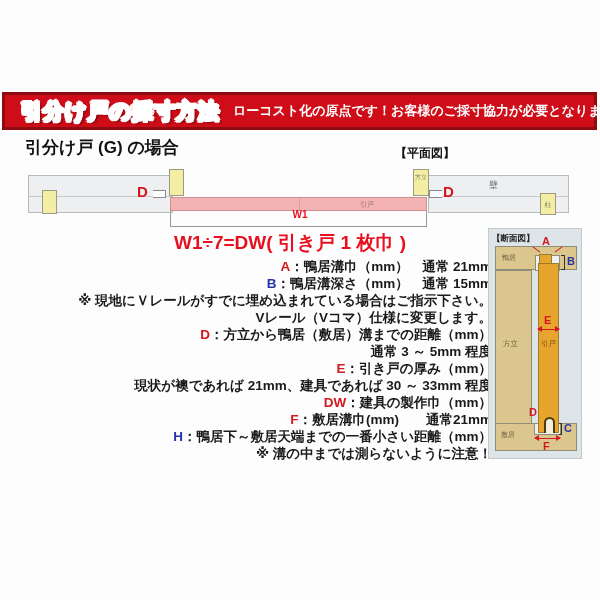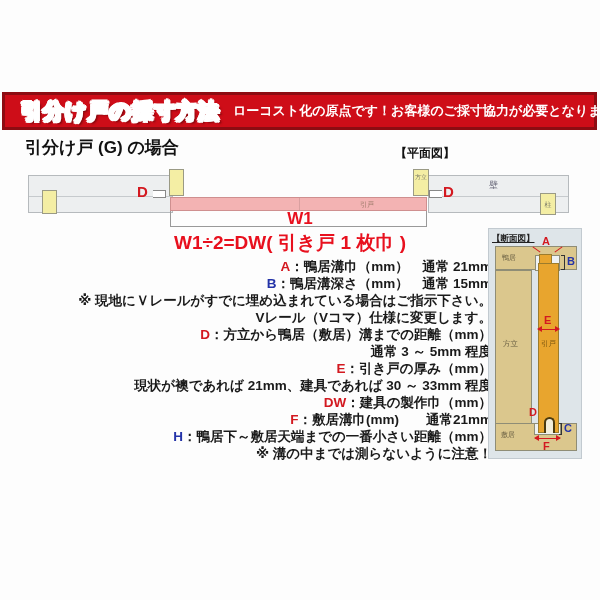--- a/index.html
+++ b/index.html
@@ -38,34 +38,34 @@
   .doorbar{left:170px;top:197px;width:257px;height:14px;background:#f3b3b3;
            border:1px solid #cf8f8f;box-sizing:border-box;}
   .doorbar-div{position:absolute;left:50%;top:0;bottom:0;border-left:1px solid #d9a0a0;}
   .doorbar-label{position:absolute;right:52px;top:2px;font-size:7px;color:#997766;}
   .dlab{font-size:15px;font-weight:bold;color:#d31920;line-height:1;}
   .dbrk{box-sizing:border-box;border:1px solid #888;width:13px;height:8px;background:#fff;}
   .dbrk.open-l{border-left:none;}
   .dbrk.open-r{border-right:none;}
   .tick{border-left:1px solid #999;width:0;}
   .dimline{border-top:1px solid #999;height:0;}
-  .w1{left:270px;top:209px;width:60px;text-align:center;font-size:17px;font-weight:bold;color:#e8101e;}
+  .w1{left:270px;top:209px;width:60px;text-align:center;font-size:10px;font-weight:bold;color:#e8101e;}
   .formula{left:120px;top:230px;width:340px;text-align:center;font-size:19px;font-weight:bold;color:#e8101e;}
 
   
   .mlist{left:22px;top:258px;width:470px;font-size:13.5px;font-weight:600;color:#1a1a1a;}
   .mrow{line-height:17px;white-space:nowrap;text-align:right;}
   .mrow.indent{padding-left:22px;}
   .mkey{font-weight:bold;}
 
   
   .panel{left:488px;top:228px;width:94px;height:231px;background:#dee5e9;
          border:1px solid #c2cad0;box-sizing:border-box;}
   .panel .abs{position:absolute;}
-  .sec-caption{left:3px;top:4px;font-size:8.5px;font-weight:bold;color:#222;text-decoration:underline;}
+  .sec-caption{left:3px;top:4px;font-size:8.5px;font-weight:bold;color:#222;}
   .wood{background:#dbc78d;border:1px solid #8f8d76;box-sizing:border-box;z-index:1;}
   .wood-label{font-size:7px;color:#665c40;z-index:5;}
   .notch{background:#eef2f4;border:1px solid #8f8d76;box-sizing:border-box;z-index:2;}
   .doorwood{background:#e8a52e;border:1px solid #9c7c2c;box-sizing:border-box;z-index:3;}
   .keylab{font-size:11px;font-weight:bold;line-height:1;z-index:6;}
   .red{color:#d31920;} .blue{color:#2433a8;}
   .brk{box-sizing:border-box;border:1px solid #333;border-left:none;background:transparent;z-index:6;}
   .aline{height:0;border-top:1px solid #d31920;z-index:6;}
   .arrow-h{height:0;border-top:1.5px solid #d31920;z-index:6;}
   .arrow-h::before{content:"";position:absolute;left:-1px;top:-4px;width:0;height:0;
@@ -109,21 +109,21 @@
 
   <div class="abs dlab" style="left:137px;top:184px;">D</div>
   <div class="abs dbrk open-l" style="left:153px;top:190px;"></div>
   <div class="abs dlab" style="left:443px;top:184px;">D</div>
   <div class="abs dbrk open-r" style="left:429px;top:190px;"></div>
 
   <div class="abs tick" style="left:170px;top:211px;height:16px;"></div>
   <div class="abs tick" style="left:426px;top:211px;height:16px;"></div>
   <div class="abs dimline" style="left:170px;top:226px;width:257px;"></div>
   <div class="abs w1">W1</div>
-  <div class="abs formula">W1÷2=DW( 引き戸 1 枚巾 )</div>
+  <div class="abs formula">W1÷7=DW( 引き戸 1 枚巾 )</div>
 </div>
 
 <div class="abs mlist">
     <div class="mrow"><span class="mkey" style="color: rgb(211, 25, 32);">A</span><span>：鴨居溝巾（mm）　通常 21mm</span></div>
     <div class="mrow"><span class="mkey" style="color: rgb(36, 51, 168);">B</span><span>：鴨居溝深さ（mm）　通常 15mm</span></div>
     <div class="mrow indent"><span>※ 現地にＶレールがすでに埋め込まれている場合はご指示下さい。</span></div>
     <div class="mrow"><span>Vレール（Vコマ）仕様に変更します。</span></div>
     <div class="mrow"><span class="mkey" style="color: rgb(211, 25, 32);">D</span><span>：方立から鴨居（敷居）溝までの距離（mm）</span></div>
     <div class="mrow indent"><span>通常 3 ～ 5mm 程度</span></div>
     <div class="mrow"><span class="mkey" style="color: rgb(211, 25, 32);">E</span><span>：引き戸の厚み（mm）</span></div>

